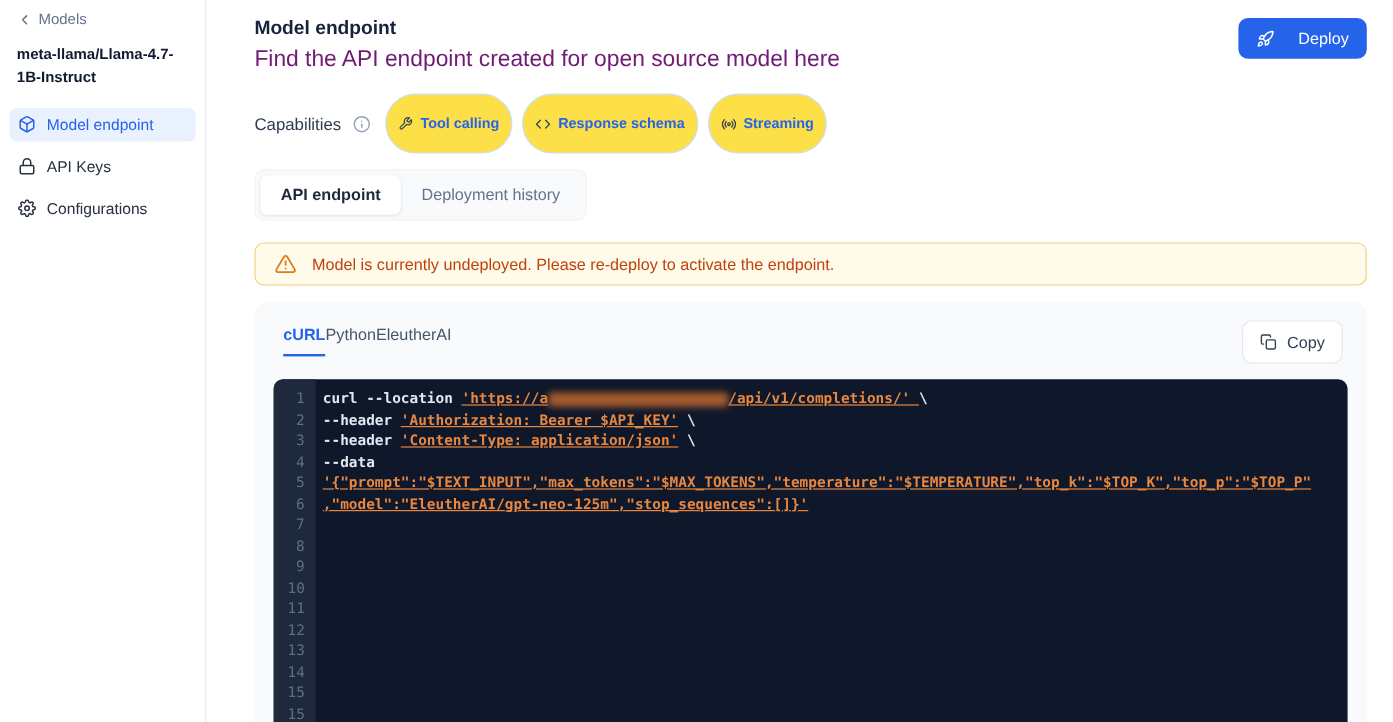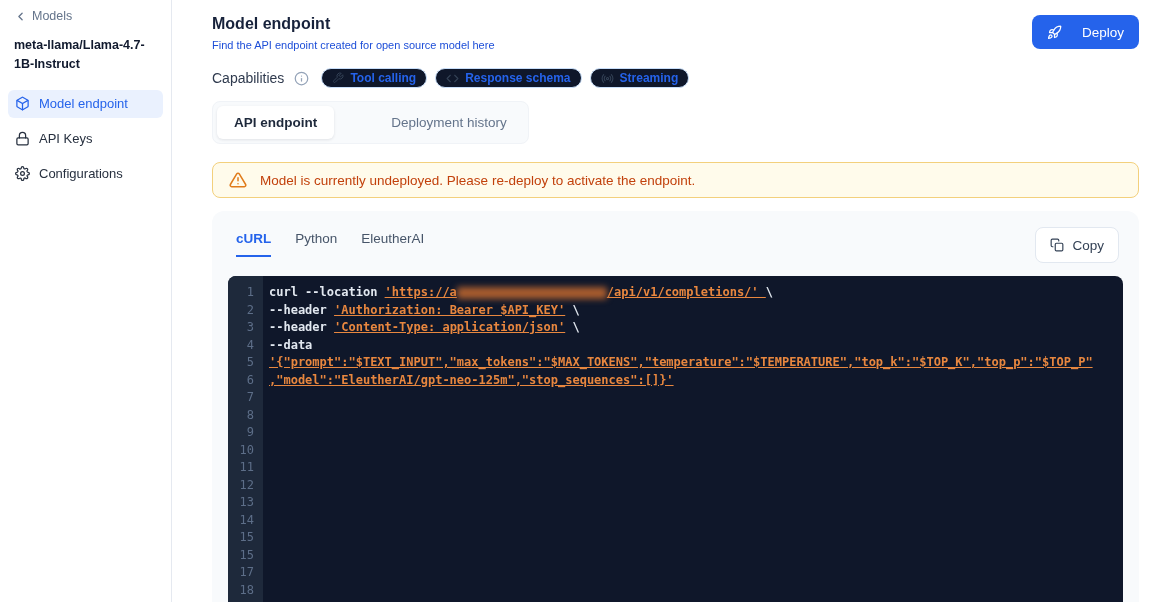--- a/index.html
+++ b/index.html
@@ -17,40 +17,40 @@
   .back-link { display: flex; align-items: center; gap: 5px; color: #64748b; font-size: 12.5px; padding: 0 14px; cursor: pointer; }
   .model-name { font-weight: 700; font-size: 12.5px; color: #111a2e; padding: 0 14px; margin-top: 13px; line-height: 1.55; }
   .nav { margin-top: 15px; padding: 0 8px; }
   .nav-item { display: flex; align-items: center; gap: 9px; height: 28px; padding: 0 7px; border-radius: 6px; font-size: 13px; color: #27303f; margin-bottom: 7px; cursor: pointer; }
   .nav-item.active { background: #eaf1fe; color: #2563eb; }
 
   
   .main { flex: 1; padding: 15px 22px 0 40px; }
   .header-row { display: flex; justify-content: space-between; align-items: flex-start; }
   .page-title { font-size: 16px; font-weight: 700; color: #17223b; margin: 0 0 6px; }
-  .page-subtitle { font-size: 11px; color: #1d4ed8; }
+  .page-subtitle { font-size: 19px; color: #701a75; }
   .deploy-btn { display: flex; align-items: center; gap: 20px; background: #2563eb; color: #fff; border: none; border-radius: 8px; height: 34px; padding: 0 15px; font-size: 13.5px; font-weight: 500; cursor: pointer; font-family: inherit; }
 
   .cap-row { display: flex; align-items: center; gap: 8px; margin-top: 17px; }
   .cap-label { font-size: 14px; color: #2f3a4e; margin-right: 2px; }
   .info-icon { color: #94a3b8; cursor: pointer; margin-right: 4px; display:flex; }
-  .badge { display: inline-flex; align-items: center; gap: 6px; background: #0f172a; border: 1px solid #c9dffa; color: #2563eb; border-radius: 999px; padding: 2px 10px; font-size: 12px; font-weight: 600; }
+  .badge { display: inline-flex; align-items: center; gap: 6px; background: #fde047; border: 1px solid #c9dffa; color: #2563eb; border-radius: 999px; padding: 17px 10px; font-size: 12px; font-weight: 600; }
   .badge .b-icon { color: #334155; display: flex; }
 
-  .segmented { display: inline-flex; background: #f8fafc; border: 1px solid #f0f3f7; border-radius: 8px; padding: 4px; margin-top: 13px; gap: 40px; }
+  .segmented { display: inline-flex; background: #f8fafc; border: 1px solid #f0f3f7; border-radius: 8px; padding: 4px; margin-top: 13px; }
   .seg-tab { padding: 9px 17px; font-size: 13.5px; border-radius: 6px; color: #64748b; font-weight: 500; cursor: pointer; }
   .seg-tab.active { background: #fff; color: #1e293b; font-weight: 700; box-shadow: 0 1px 3px rgba(15,23,42,.10); }
 
   .warning { display: flex; align-items: center; gap: 13px; margin-top: 18px; background: #fffbeb; border: 1px solid #f3d07c; border-radius: 8px; padding: 7px 16px; font-size: 13.5px; color: #c2410c; min-height: 36px; }
   .warning .w-icon { color: #e07b1a; display: flex; }
 
   
   .code-card { margin-top: 13px; background: #f8fafc; border-radius: 12px; padding: 16px; height: 600px; }
   .code-card-header { display: flex; justify-content: space-between; align-items: flex-start; margin-bottom: 13px; padding: 4px 4px 0 8px; }
-  .lang-tabs { display: flex; gap: 24px; }
+  .lang-tabs { display: flex; }
   .lang-tab { font-size: 13.5px; color: #475569; font-weight: 500; padding-bottom: 9px; border-bottom: 2px solid transparent; cursor: pointer; }
   .lang-tab.active { color: #2563eb; font-weight: 600; border-bottom-color: #2563eb; }
   .copy-btn { display: flex; align-items: center; gap: 8px; background: #fff; border: 1px solid #e2e8f0; border-radius: 8px; height: 36px; padding: 0 14px; font-size: 13.5px; color: #334155; font-weight: 500; cursor: pointer; font-family: inherit; margin-top: -4px; }
 
   .code-block { display: flex; background: #0f172a; border-radius: 8px; height: 338px; overflow: hidden; font-family: "DejaVu Sans Mono", monospace; font-size: 12px; line-height: 17.5px; font-weight: 700; }
   .gutter { background: #1e293b; width: 35px; min-width: 35px; text-align: right; padding: 8px 9px 0 0; color: #5d6e88; font-weight: 400; }
   .code-lines { flex: 1; padding: 8px 8px 0 6px; color: #e2e8f0; white-space: pre; overflow: hidden; }
   .ln, .code-row { height: 17.5px; }
   .string { color: #e8873f; text-decoration: underline; }
   .plain { color: #e2e8f0; }

